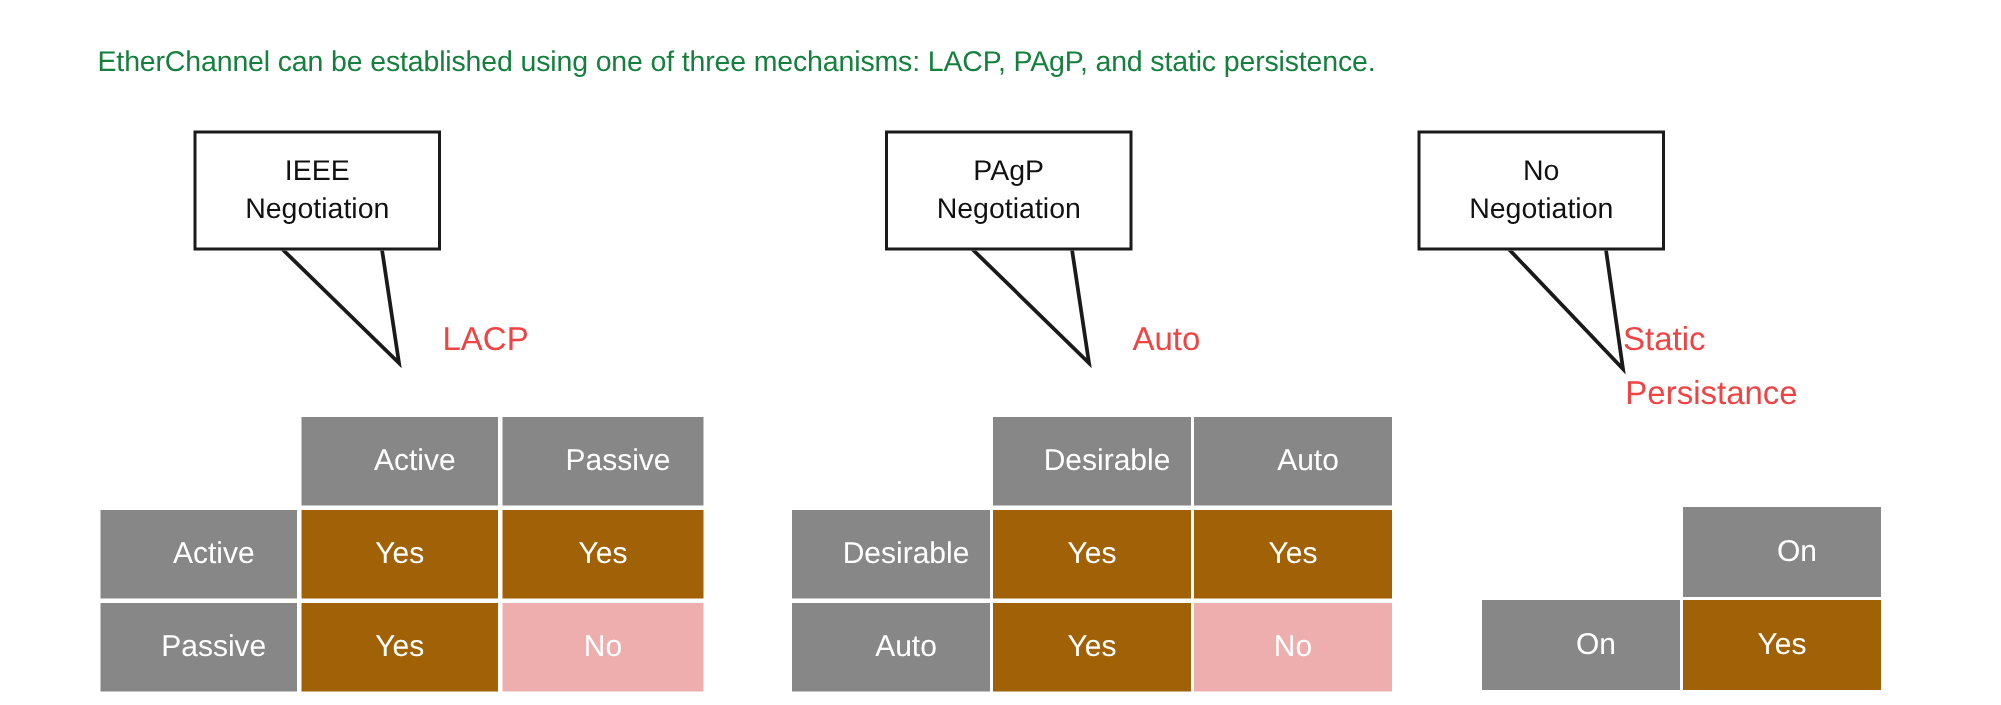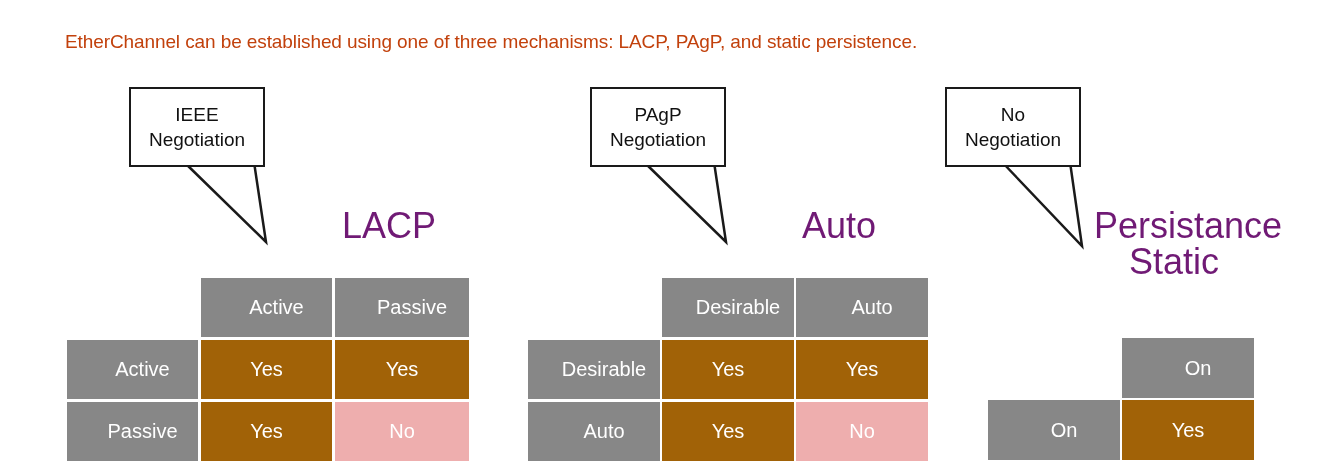--- a/index.html
+++ b/index.html
@@ -16,29 +16,29 @@
     -webkit-font-smoothing: antialiased;
   }
 
   
   .intro {
     position: absolute;
     left: 65px;
     top: 29px;
     font-size: 19px;
     line-height: 26px;
-    color: #c2410c;
+    color: #15803d;
     white-space: nowrap;
     letter-spacing: -0.1px;
   }
 
   
   .callout {
     position: absolute;
-    width: 136px;
+    width: 165px;
     height: 80px;
     box-sizing: border-box;
     border: 2px solid #1a1a1a;
     background: #ffffff;
     z-index: 3;
   }
   .callout-text {
     position: absolute;
     left: 0;
     right: 0;
@@ -51,26 +51,25 @@
   }
   .callout-tail {
     position: absolute;
     z-index: 2;
     pointer-events: none;
   }
 
   
   .mech-title {
     position: absolute;
-    font-size: 36px;
+    font-size: 22px;
     line-height: 36px;
-    color: #701a75;
+    color: #ef4444;
     white-space: nowrap;
     z-index: 1;
-    margin-left: 47px;
   }
   .mech-title.two-line {
     white-space: normal;
     text-align: center;
     line-height: 36px;
   }
 
   
   .matrix {
     position: absolute;
@@ -159,22 +158,22 @@
 </svg>
 
 <div class="callout" style="left:945px; top:87px;">
   <div class="callout-text">
     <div>No</div>
     <div>Negotiation</div>
   </div>
 </div>
 
 <div class="mech-title two-line" style="left:1026px; top:208px; width:230px;">
+  <div style="text-align:left; padding-left:56px;">Static</div>
   <div style="text-align:center;">Persistance</div>
-  <div style="text-align:left; padding-left:56px;">Static</div>
 </div>
 
 <div class="matrix">
 
   <div class="cell blank" style="left:988px;  top:338px; width:132px; height:60px;"></div>
   <div class="cell gray" style="left:1122px; top:338px; width:132px; height:60px;">On</div>
 
   <div class="cell gray" style="left:988px;  top:400px; width:132px; height:60px;">On</div>
   <div class="cell green" style="left:1122px; top:400px; width:132px; height:60px;">Yes</div>
 </div>

